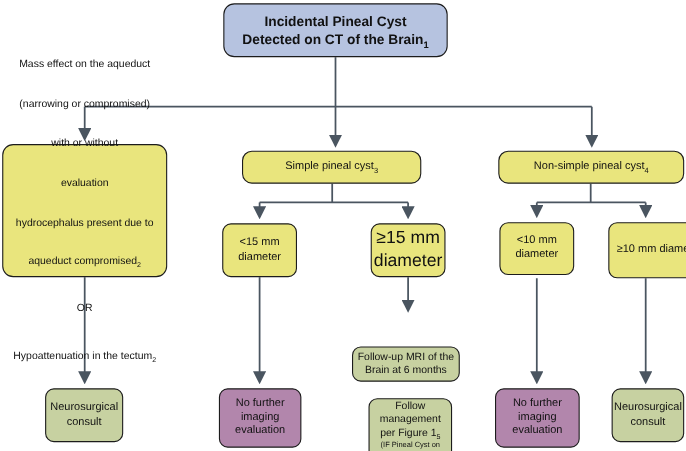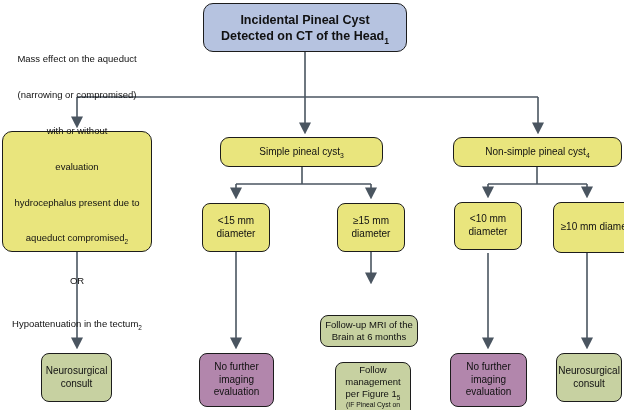--- a/index.html
+++ b/index.html
@@ -34,21 +34,21 @@
     border-radius: 10px; font-weight: bold; font-size: 12.5px;
   }
   .node-mass-effect {
     left: 2px; top: 131px; width: 150px; height: 121px;
     border-radius: 10px; font-size: 9.5px; line-height: 1.26; padding: 4px 5px; gap: 24px;
   }
   .node-mass-effect .or-line { margin: 7px 0; }
   .node-simple    { left: 220px; top: 137px; width: 163px; height: 30px; border-radius: 9px; font-size: 10px; }
   .node-nonsimple { left: 453px; top: 137px; width: 169px; height: 30px; border-radius: 9px; font-size: 10px; }
   .node-lt15 { left: 202px; top: 203px; width: 68px; height: 49px; border-radius: 8px; font-size: 10px; padding: 2px 1px; }
-  .node-ge15 { left: 337px; top: 203px; width: 68px; height: 49px; border-radius: 8px; font-size: 10px; padding: 2px 22px; }
+  .node-ge15 { left: 337px; top: 203px; width: 68px; height: 49px; border-radius: 8px; font-size: 16px; padding: 2px 22px; }
   .node-lt10 { left: 454px; top: 202px; width: 68px; height: 48px; border-radius: 8px; font-size: 10px; padding: 2px 6px; }
   .node-ge10 { left: 553px; top: 202px; width: 93px; height: 51px; border-radius: 8px; font-size: 10px; padding: 2px 6px; }
   .node-mri6 { left: 320px; top: 288px; width: 98px; height: 32px; border-radius: 8px; font-size: 9.5px; padding: 2px 4px; margin-top: 27px; }
   .node-neuro-left  { left: 41px;  top: 353px; width: 71px; height: 49px; border-radius: 8px; font-size: 10px; padding: 2px 5px; }
   .node-nofurther-mid { left: 199px; top: 353px; width: 75px; height: 54px; border-radius: 8px; font-size: 10px; padding: 2px 8px; }
   .node-follow-mgmt { left: 335px; top: 350px; width: 76px; height: 58px; border-radius: 8px; font-size: 9.5px; padding: 2px 3px; margin-top: 12px; }
   .node-follow-mgmt .note { font-size: 6.8px; line-height: 1.25; margin-top: 1px; }
   .node-nofurther-right { left: 450px; top: 353px; width: 77px; height: 54px; border-radius: 8px; font-size: 10px; padding: 2px 8px; }
   .node-neuro-right { left: 556px; top: 353px; width: 66px; height: 49px; border-radius: 8px; font-size: 10px; padding: 2px 4px; }
 
@@ -87,21 +87,21 @@
       <path d="M236,252 V347" marker-end="url(#arrow)"></path>
       <path d="M371,252 V282" marker-end="url(#arrow)"></path>
       <path d="M371,320 V344" marker-end="url(#arrow)"></path>
       <path d="M488,253 V347" marker-end="url(#arrow)"></path>
       <path d="M587,253 V347" marker-end="url(#arrow)"></path>
     </g>
   </svg>
 
   <div class="node node-root fill-blue">
     <div>Incidental Pineal Cyst</div>
-    <div><span>Detected on CT of the Head</span><sub>1</sub></div>
+    <div><span>Detected on CT of the Brain</span><sub>1</sub></div>
   </div>
 
   <div class="node node-mass-effect fill-yellow">
     <div>Mass effect on the aqueduct</div>
     <div>(narrowing or compromised)</div>
     <div>with or without</div>
     <div>evaluation</div>
     <div>hydrocephalus present due to</div>
     <div><span>aqueduct compromised</span><sub>2</sub></div>
     <div class="or-line">OR</div>

